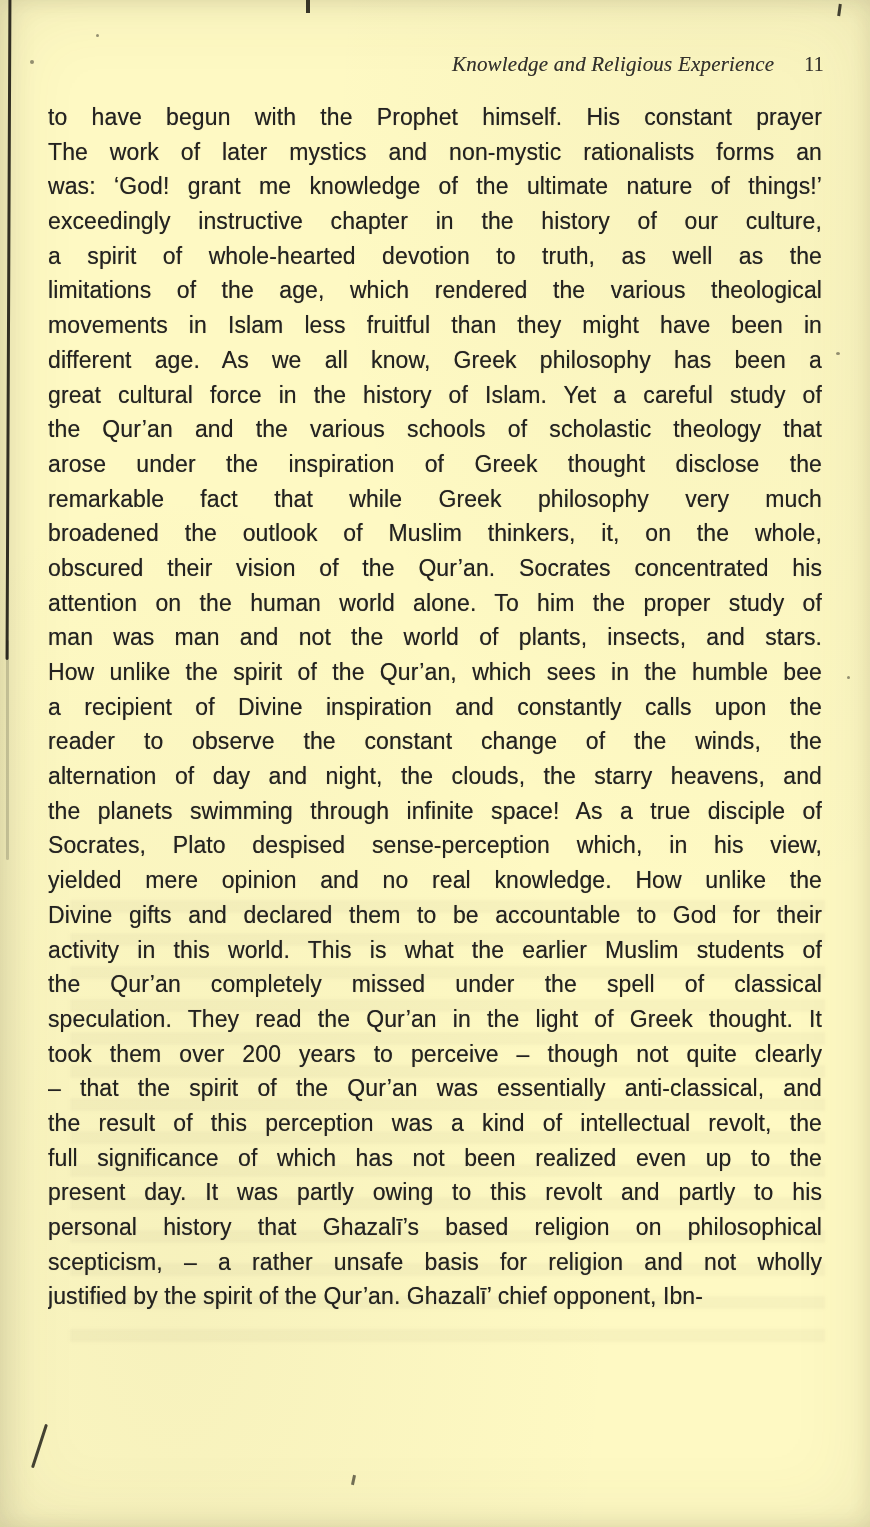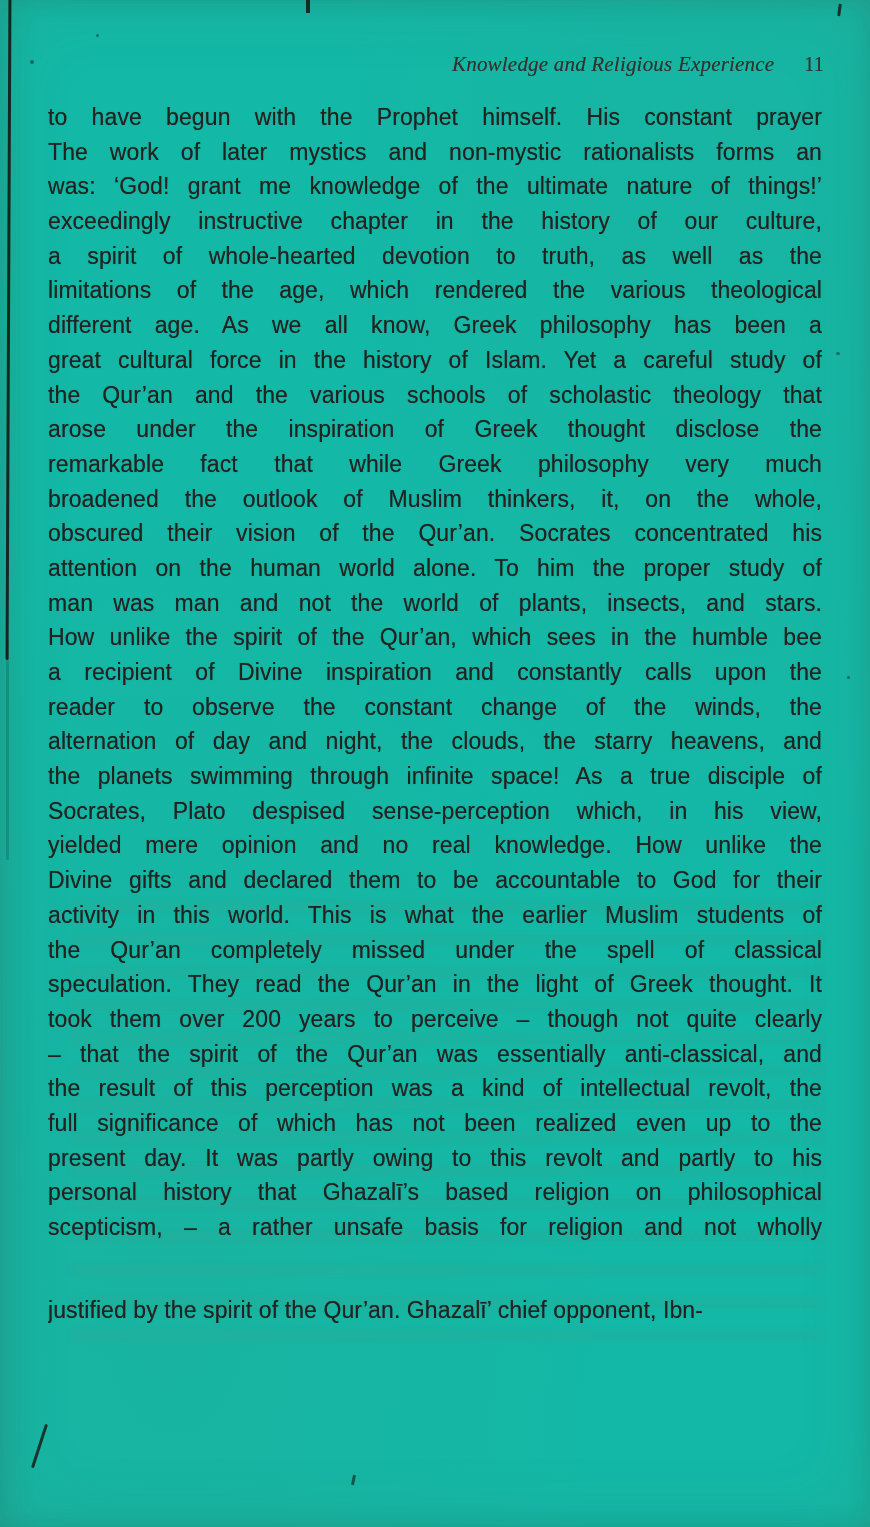--- a/index.html
+++ b/index.html
@@ -4,21 +4,21 @@
 <style>
   html, body {
     margin: 0;
     padding: 0;
     background: #e8e6df;
   }
   .page {
     position: relative;
     width: 870px;
     height: 1527px;
-    background: #14b8a6;
+    background: #fef9c3;
     overflow: hidden;
     font-family: "Liberation Sans", sans-serif;
     box-shadow:
       inset 0 0 80px rgba(90, 82, 60, 0.10),
       inset 12px 0 26px rgba(60, 55, 40, 0.10),
       inset -6px 0 18px rgba(60, 55, 40, 0.06);
     text-decoration: underline;
   }
   
   .page::before {
@@ -108,21 +108,21 @@
     letter-spacing: 0.1px;
   }
   .line {
     text-align: justify;
     text-align-last: justify;
     white-space: normal;
     overflow: hidden;
     height: 34.7px;
   }
   .line.indent { text-indent: 42px; }
-  .line.last { text-align: left; text-align-last: left; margin-top: 48px; }
+  .line.last { text-align: left; text-align-last: left; }
 </style>
 </head>
 <body>
 
 <div class="page">
 
   <div class="bleed"></div>
 
   <div class="artifact left-gutter-line"></div>
   <div class="artifact left-gutter-fade"></div>
@@ -139,20 +139,21 @@
     <span>Knowledge and Religious Experience</span><span class="pagenum">11</span>
   </div>
 
   <div class="body-text">
     <div class="line">to have begun with the Prophet himself. His constant prayer</div>
     <div class="line">The work of later mystics and non-mystic rationalists forms an</div>
     <div class="line">was: ‘God! grant me knowledge of the ultimate nature of things!’</div>
     <div class="line">exceedingly instructive chapter in the history of our culture,</div>
     <div class="line">a spirit of whole-hearted devotion to truth, as well as the</div>
     <div class="line">limitations of the age, which rendered the various theological</div>
+    <div class="line">movements in Islam less fruitful than they might have been in</div>
     <div class="line">different age. As we all know, Greek philosophy has been a</div>
     <div class="line">great cultural force in the history of Islam. Yet a careful study of</div>
     <div class="line">the Qur’an and the various schools of scholastic theology that</div>
     <div class="line">arose under the inspiration of Greek thought disclose the</div>
     <div class="line">remarkable fact that while Greek philosophy very much</div>
     <div class="line">broadened the outlook of Muslim thinkers, it, on the whole,</div>
     <div class="line">obscured their vision of the Qur’an. Socrates concentrated his</div>
     <div class="line">attention on the human world alone. To him the proper study of</div>
     <div class="line">man was man and not the world of plants, insects, and stars.</div>
     <div class="line">How unlike the spirit of the Qur’an, which sees in the humble bee</div>

